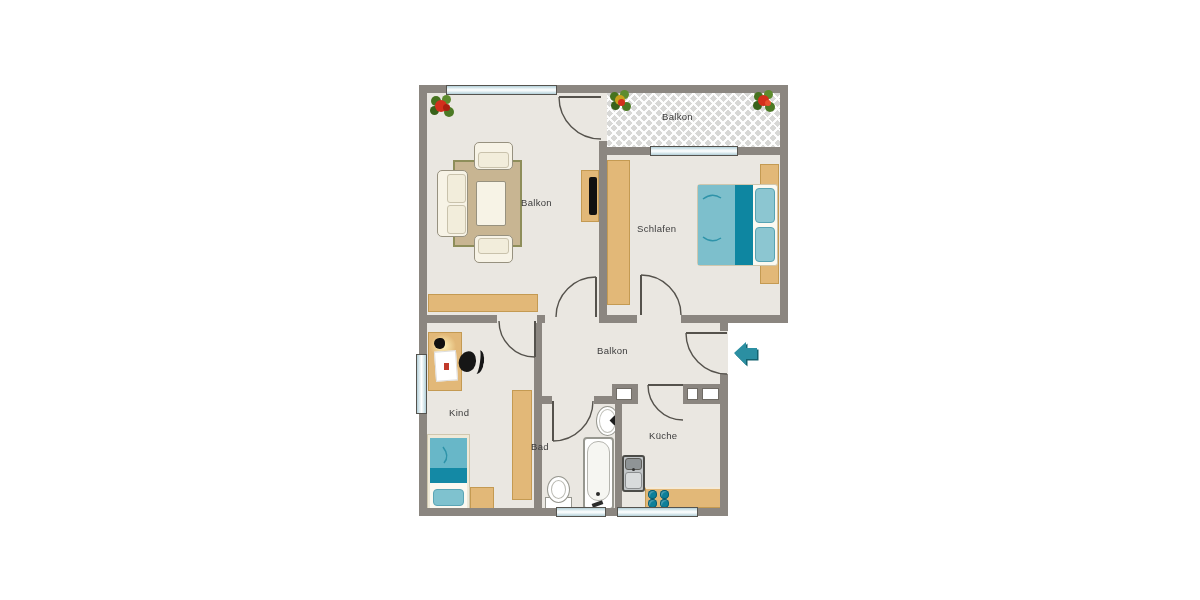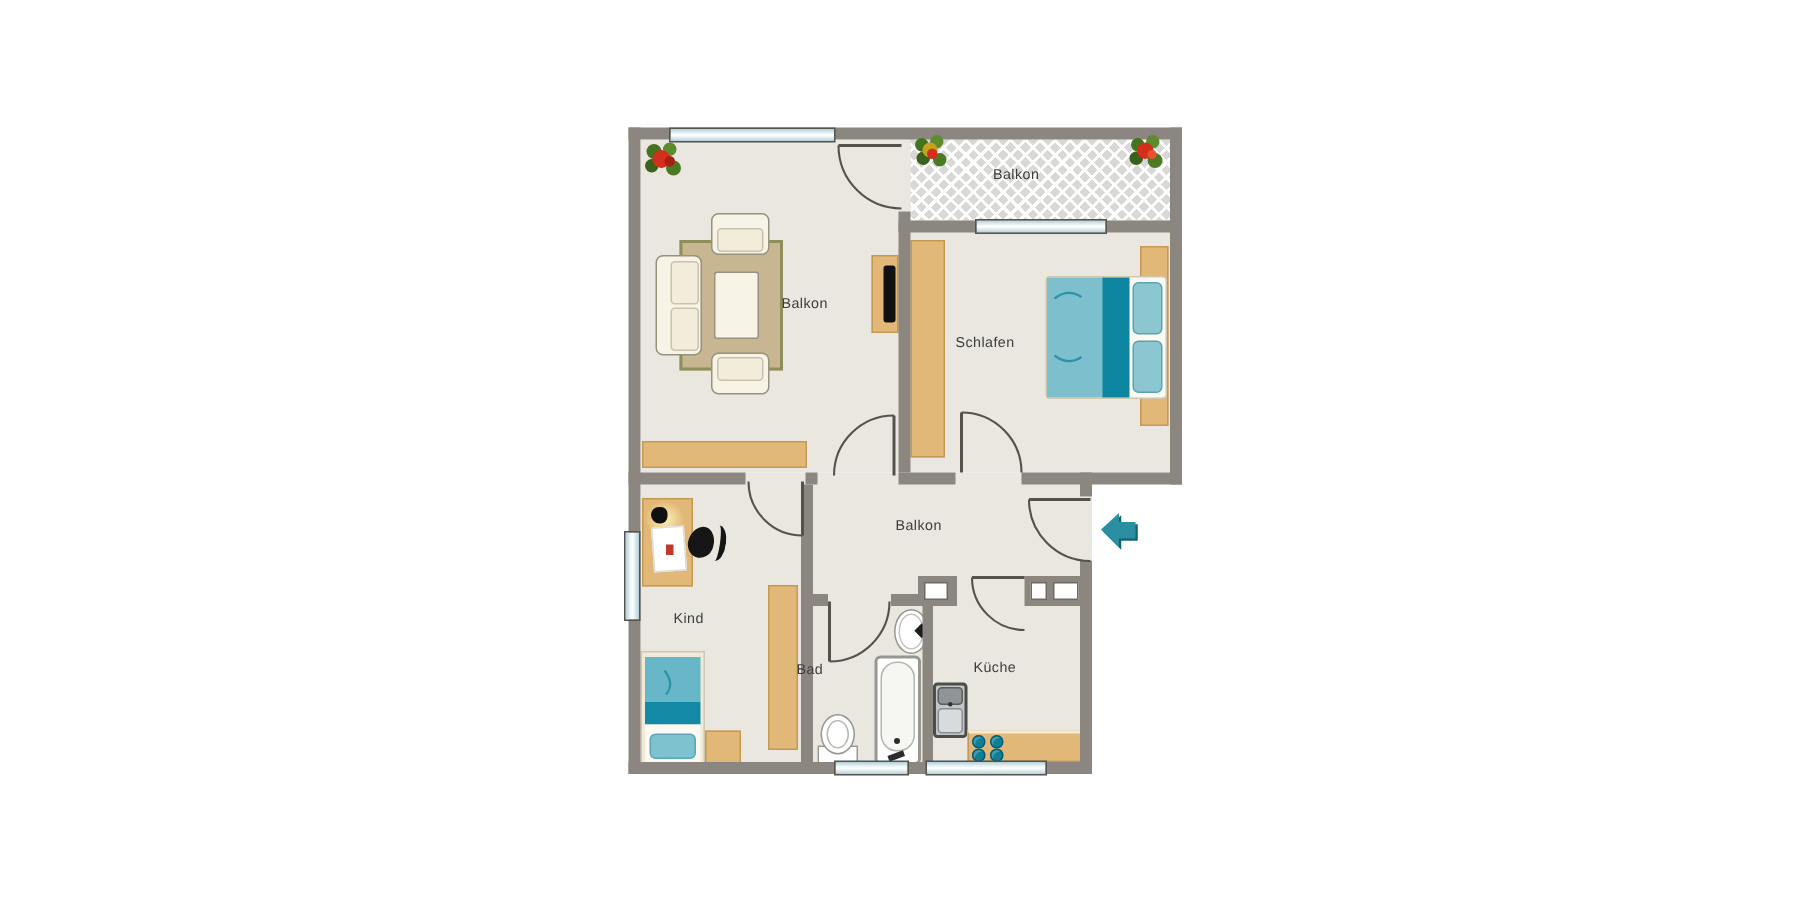--- a/index.html
+++ b/index.html
@@ -154,21 +154,21 @@
     <i style="left:6px;top:5px;width:11px;height:11px;background:#d32f1c;"></i>
     <i style="left:13px;top:10px;width:6px;height:6px;background:#e8502f;"></i>
   </div>
 
   <div class="abs label" style="left:521px;top:197px;width:60px;">Balkon</div>
   <div class="abs label" style="left:637px;top:223px;width:60px;">Schlafen</div>
   <div class="abs label" style="left:662px;top:111px;width:60px;">Balkon</div>
   <div class="abs label" style="left:597px;top:345px;width:60px;">Balkon</div>
   <div class="abs label" style="left:449px;top:407px;width:60px;">Kind</div>
   <div class="abs label" style="left:531px;top:441px;width:60px;">Bad</div>
-  <div class="abs label" style="left:649px;top:440px;width:60px;">Küche</div>
+  <div class="abs label" style="left:649px;top:430px;width:60px;">Küche</div>
 
   <svg class="overlay" width="1200" height="600" viewBox="0 0 1200 600">
     <g stroke="#55524c" stroke-width="1.4" fill="none">
 
       <path d="M 601,97 L 559,97" stroke-width="2"></path>
       <path d="M 559,97 A 42 42 0 0 0 601,139"></path>
 
       <path d="M 596,317 L 596,277" stroke-width="2"></path>
       <path d="M 556,317 A 40 40 0 0 1 596,277"></path>
 

